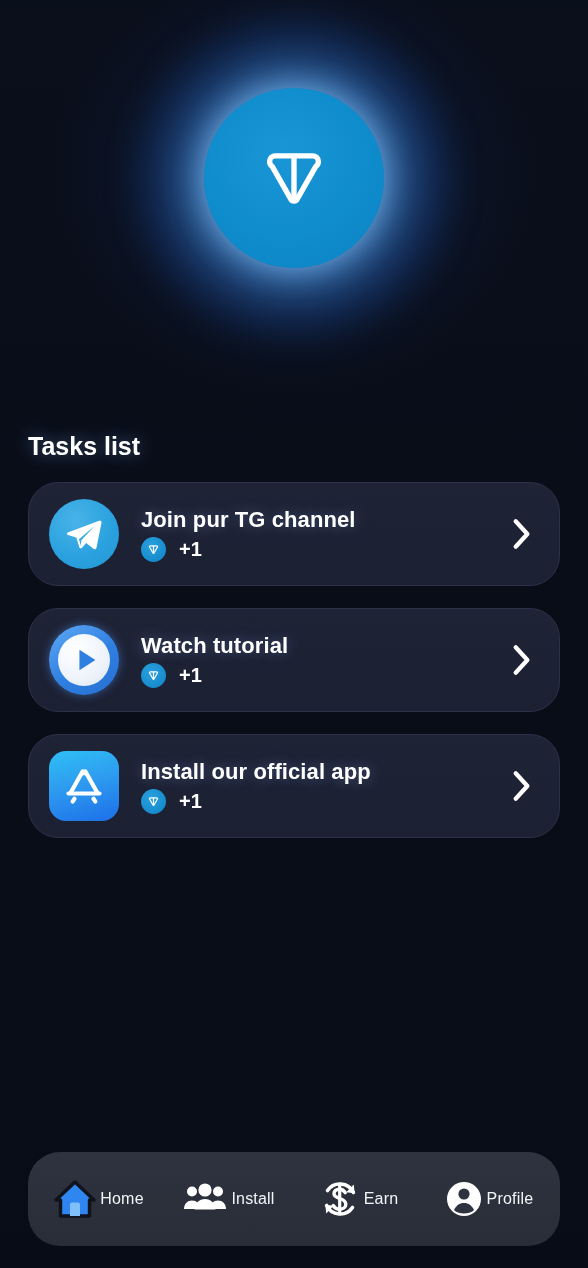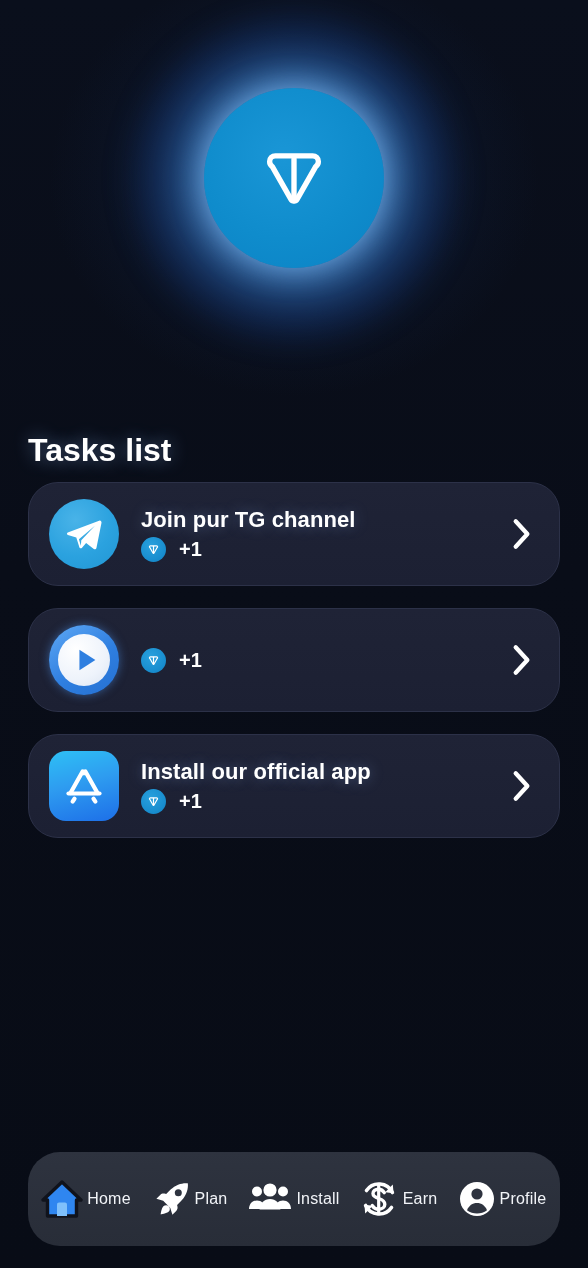--- a/index.html
+++ b/index.html
@@ -78,21 +78,21 @@
     letter-spacing: -0.3px;
     color: #ffffff;
     text-shadow: 0 0 24px rgba(150,190,255,0.55), 0 0 48px rgba(90,150,255,0.35);
   }
 
   
   .tasks-heading {
     position: absolute;
     left: 28px;
     top: 432px;
-    font-size: 32px;
+    font-size: 25px;
     font-weight: bold;
     color: #ffffff;
     text-shadow: 0 0 18px rgba(150,190,255,0.45);
   }
 
   .task-list {
     position: absolute;
     left: 28px;
     right: 28px;
     top: 482px;
@@ -292,20 +292,21 @@
       <div class="task-icon">
         <div class="ic-play">
           <span class="inner">
             <svg viewBox="0 0 32 32" xmlns="http://www.w3.org/2000/svg">
               <path d="M9 5 L26 16 L9 27 Z" fill="#2f7fe0"></path>
             </svg>
           </span>
         </div>
       </div>
       <div class="task-body">
+        <div class="task-title">Watch tutorial</div>
         <div class="task-reward">
           <span class="reward-coin">
             <svg viewBox="0 0 64 64" xmlns="http://www.w3.org/2000/svg">
               <path d="M12 18.5 C12 15.9 14.1 13.8 16.7 13.8 L47.3 13.8 C49.9 13.8 52 15.9 52 18.5 C52 20.1 51.2 21.6 49.9 22.5 L34.6 49.3 C33.4 51.4 30.6 51.4 29.4 49.3 L14.1 22.5 C12.8 21.6 12 20.1 12 18.5 Z" fill="none" stroke="#ffffff" stroke-width="6" stroke-linejoin="round"></path>
               <path d="M32 16.5 L32 50.5" fill="none" stroke="#ffffff" stroke-width="6" stroke-linecap="round"></path>
             </svg>
           </span>
           <span class="reward-amount">+1</span>
         </div>
       </div>
@@ -357,30 +358,20 @@
     <div class="nav-item">
       <span class="nav-icon">
         <svg width="42" height="38" viewBox="0 0 42 38" xmlns="http://www.w3.org/2000/svg">
           <path d="M21 2 L40 20 L35.5 20 L35.5 36 L6.5 36 L6.5 20 L2 20 Z" fill="#2f86f0" stroke="#10131c" stroke-width="3.4" stroke-linejoin="round"></path>
           <path d="M16 36 L16 24.5 C16 23.4 16.9 22.5 18 22.5 L24 22.5 C25.1 22.5 26 23.4 26 24.5 L26 36 Z" fill="#7fc0fb"></path>
         </svg>
       </span>
       <span class="nav-label">Home</span>
     </div>
 
-    <div class="nav-item">
-      <span class="nav-icon">
-        <svg width="38" height="38" viewBox="0 0 38 38" xmlns="http://www.w3.org/2000/svg">
-          <path d="M34.8 3.3 C30 2.6 22.8 4.4 17.6 9.6 L13.2 14 L11.4 13.6 C9.9 13.3 8.3 13.8 7.2 14.9 L3.4 18.7 L10.2 20.8 L17.3 27.9 L19.4 34.7 L23.2 30.9 C24.3 29.8 24.8 28.2 24.5 26.7 L24.1 24.9 L28.5 20.5 C33.7 15.3 35.5 8.1 34.8 3.3 Z" fill="#ffffff"></path>
-          <circle cx="25.3" cy="12.8" r="3.5" fill="#2e333f"></circle>
-          <path d="M10.4 26.2 C8.4 28.2 7.6 34.4 7.6 34.4 C7.6 34.4 13.8 33.6 15.8 31.6 C17.2 30.2 17.2 27.6 15.8 26.2 C14.4 24.8 11.8 24.8 10.4 26.2 Z" fill="#ffffff"></path>
-        </svg>
-      </span>
-      <span class="nav-label">Plan</span>
-    </div>
 
     <div class="nav-item">
       <span class="nav-icon">
         <svg width="44" height="32" viewBox="0 0 44 32" xmlns="http://www.w3.org/2000/svg">
           <circle cx="9" cy="8.5" r="5" fill="#ffffff"></circle>
           <path d="M1 26 C1 20.8 4.6 17.5 9 17.5 C13.4 17.5 17 20.8 17 26 Z" fill="#ffffff"></path>
           <circle cx="35" cy="8.5" r="5" fill="#ffffff"></circle>
           <path d="M27 26 C27 20.8 30.6 17.5 35 17.5 C39.4 17.5 43 20.8 43 26 Z" fill="#ffffff"></path>
           <circle cx="22" cy="7" r="6.6" fill="#ffffff"></circle>
           <path d="M11.6 26.5 C11.6 20.2 16.3 16 22 16 C27.7 16 32.4 20.2 32.4 26.5 Z" fill="#ffffff"></path>

